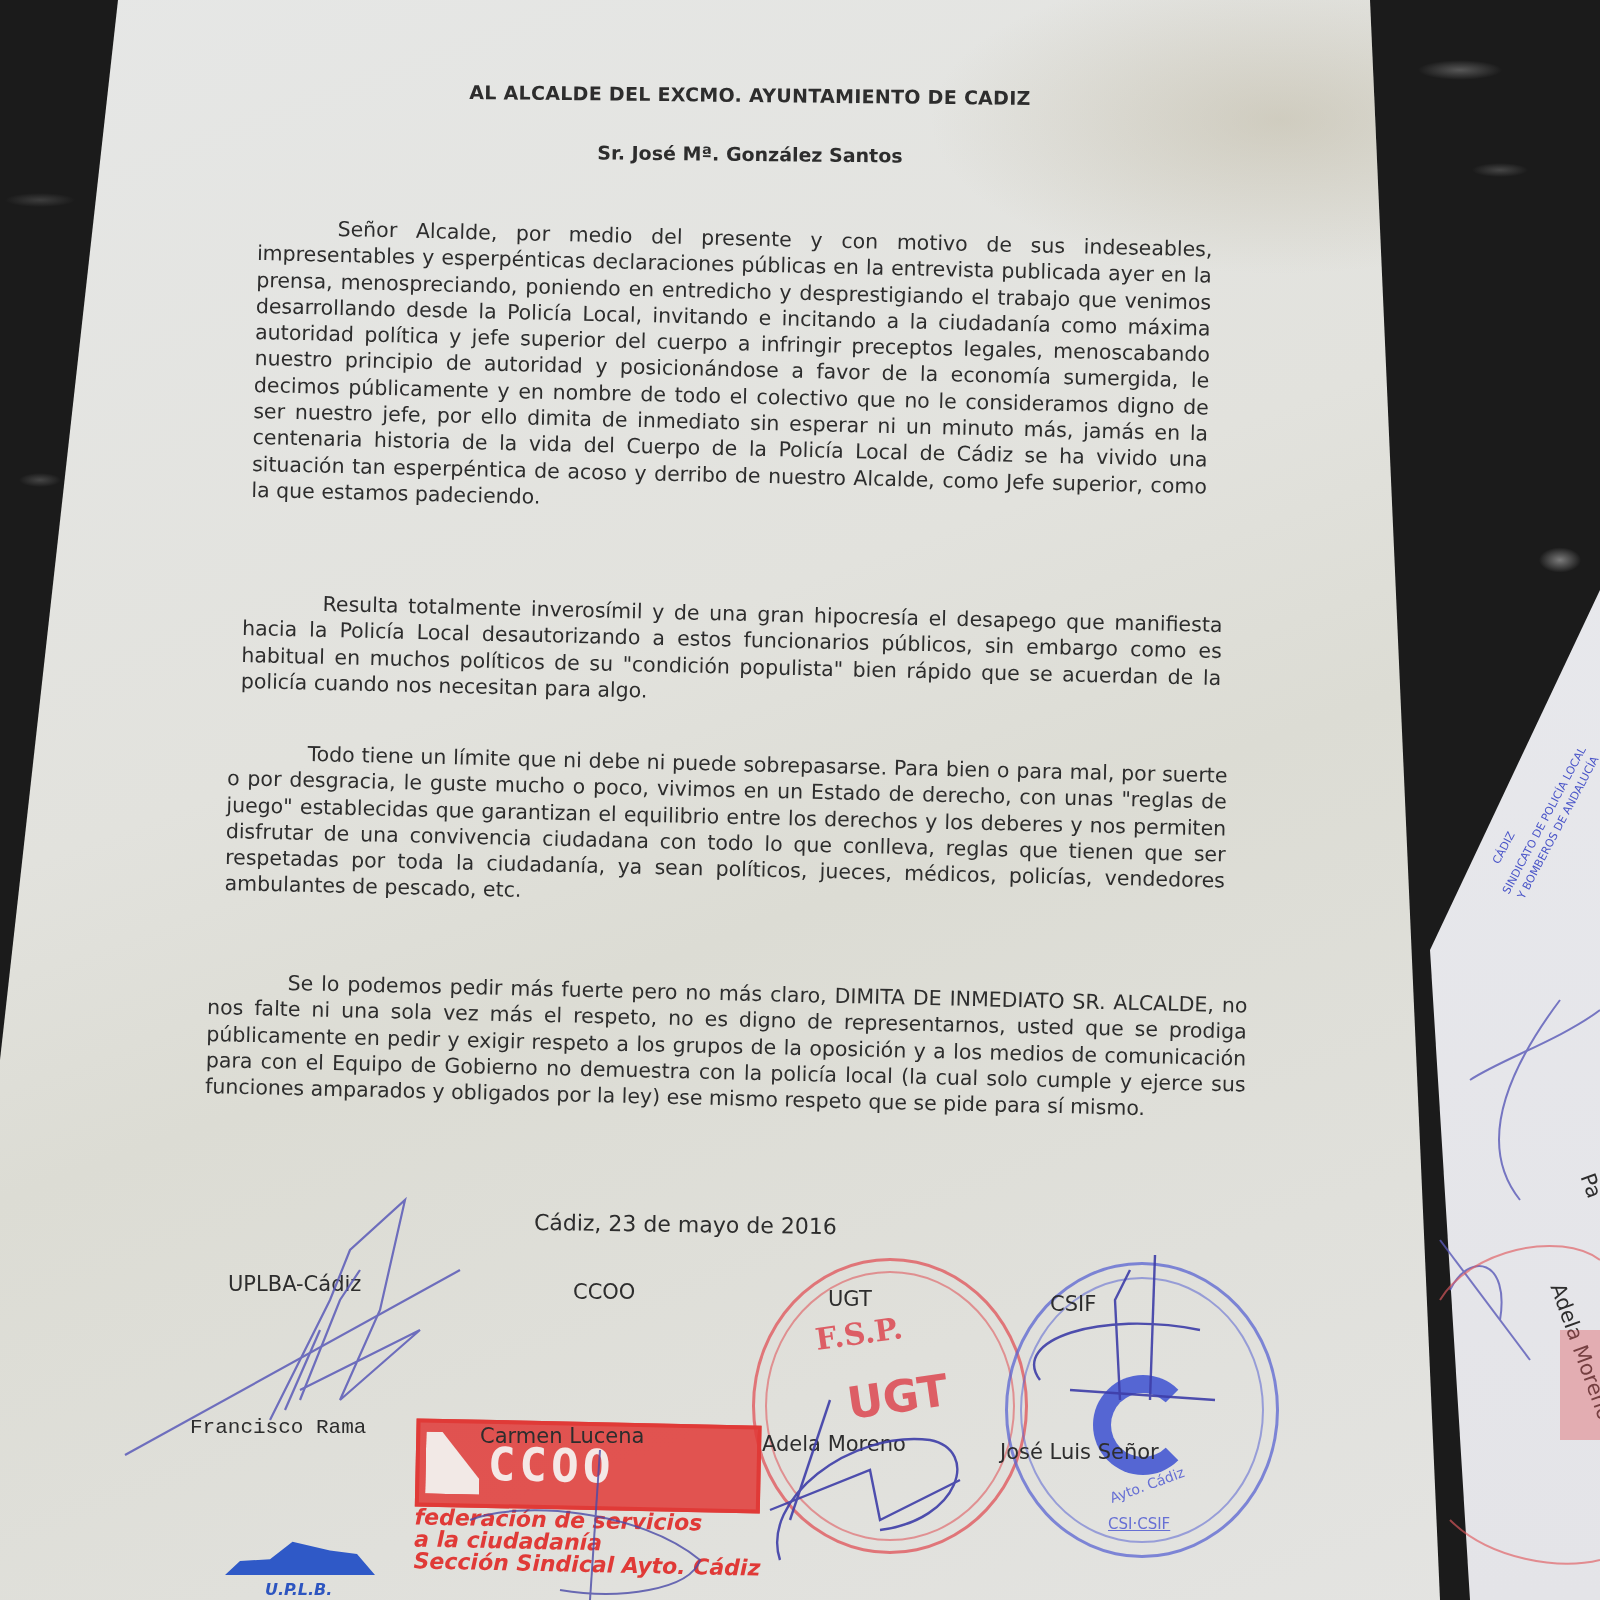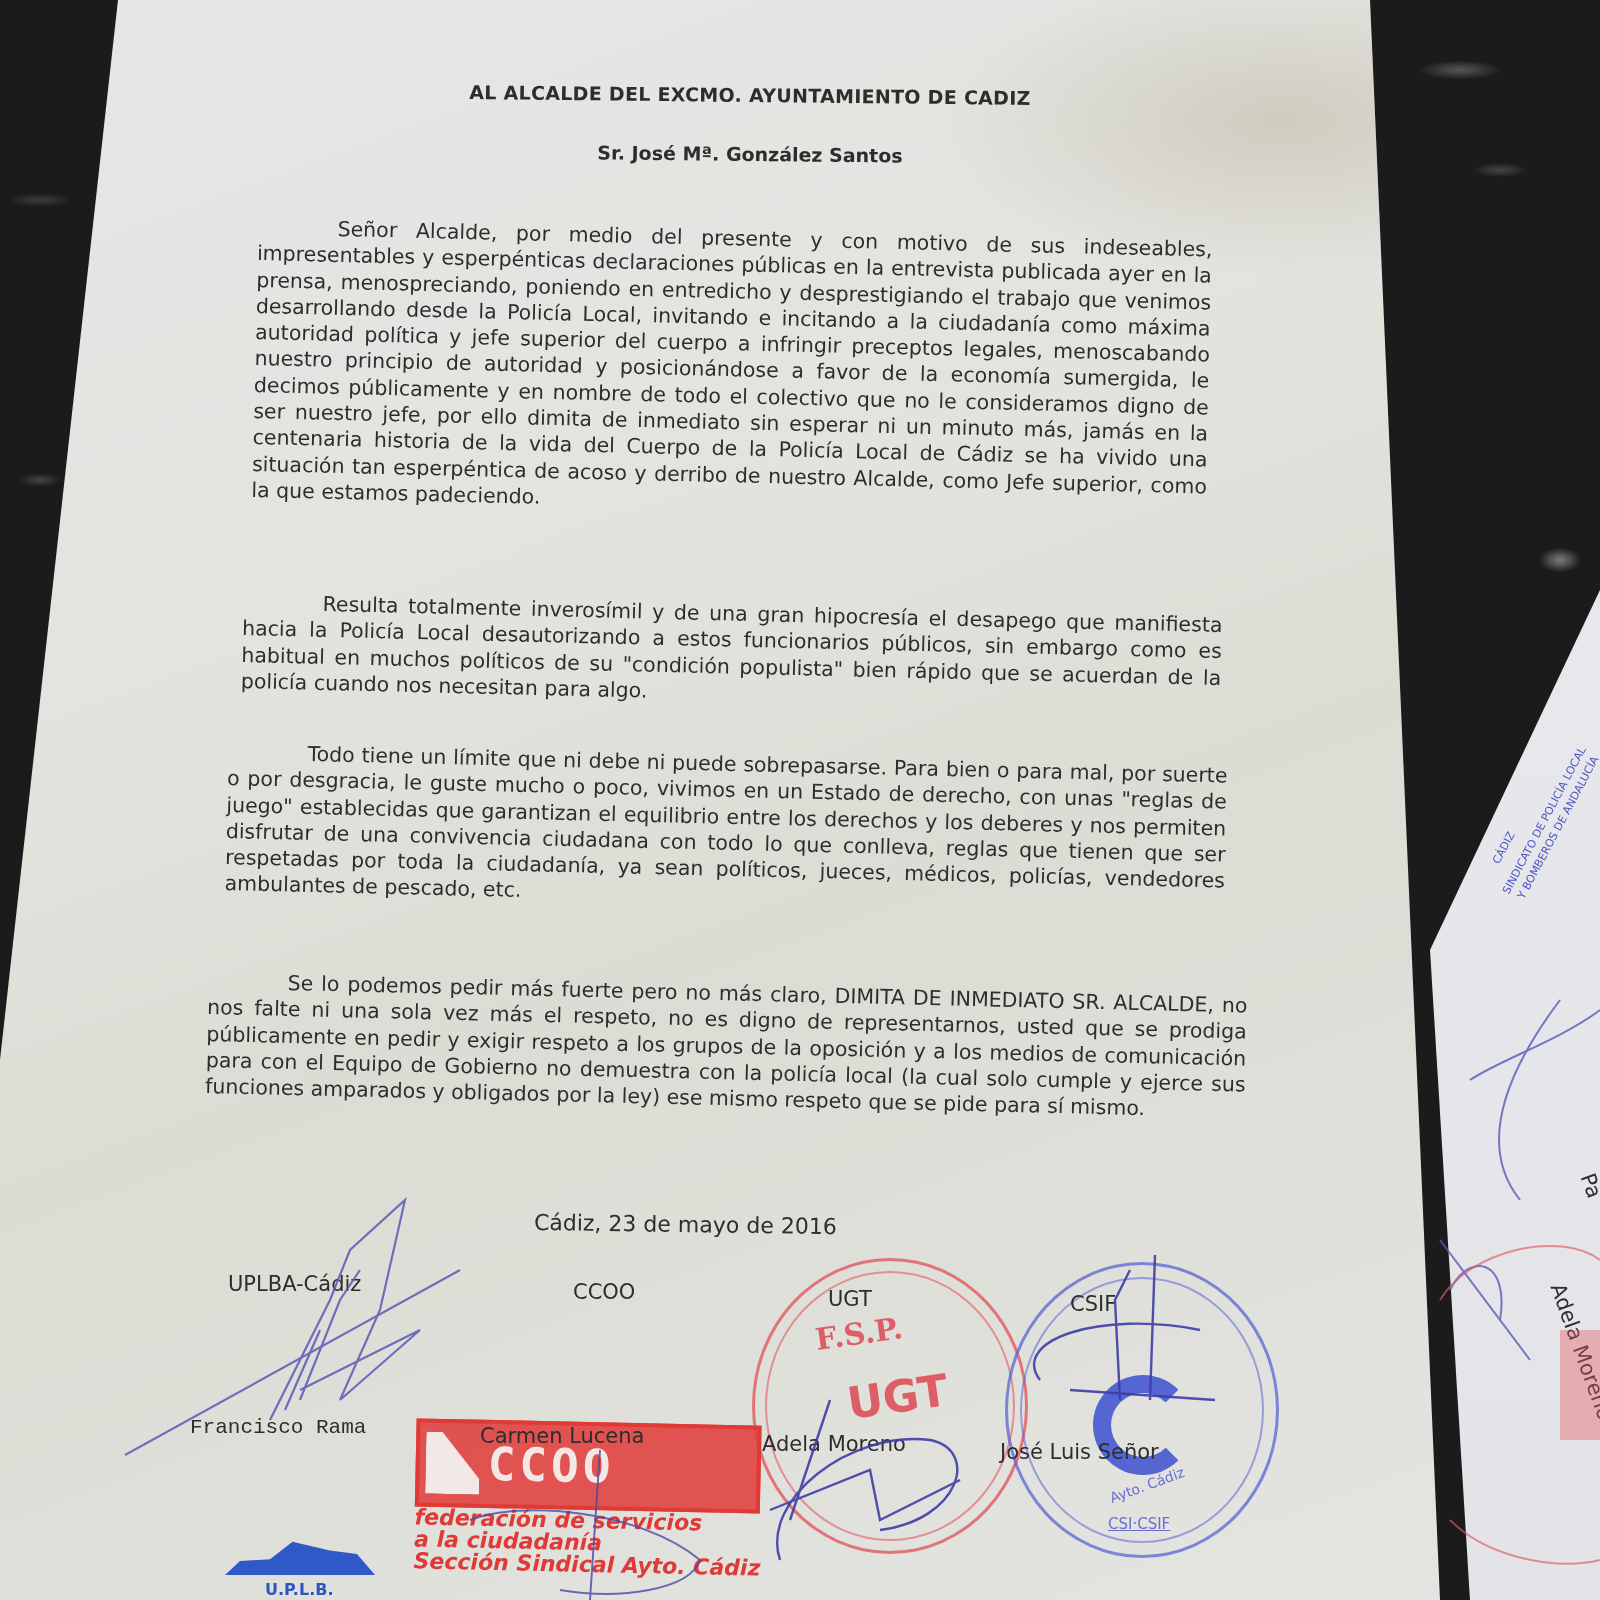--- a/index.html
+++ b/index.html
@@ -58,21 +58,21 @@
   .p2 { left: 243px; top: 568px; width: 980px; transform: rotate(1.35deg); }
   .p3 { left: 228px; top: 718px; width: 1000px; transform: rotate(1.35deg); }
   .p4 { left: 208px; top: 947px; width: 1040px; transform: rotate(1.35deg); }
   .date {
     position: absolute; left: 534px; top: 1212px; font-size: 22px; transform: rotate(0.8deg);
   }
   .org, .signer { position: absolute; font-size: 21px; white-space: nowrap; }
   .org-uplba { left: 228px; top: 1272px; }
   .org-ccoo  { left: 573px; top: 1280px; }
   .org-ugt   { left: 828px; top: 1287px; }
-  .org-csif  { left: 1050px; top: 1292px; margin-left: 20px; }
+  .org-csif  { left: 1050px; top: 1292px; }
   .sig-rama  { left: 190px; top: 1416px; font-family: Liberation Mono, monospace; }
   .sig-lucena{ left: 480px; top: 1424px; }
   .sig-moreno{ left: 762px; top: 1432px; }
   .sig-nunez { left: 1000px; top: 1440px; }
 
   .stamp-layer { position: absolute; inset: 0; pointer-events: none; }
   .ccoo-stamp {
     position: absolute; left: 415px; top: 1422px; width: 345px; color: #e03a37;
     transform: rotate(1.2deg);
   }
@@ -95,21 +95,21 @@
     border: 3px solid rgba(90,100,210,0.75); border-radius: 50%; color: rgba(80,90,210,0.85);
   }
   .csif-stamp .ring { position: absolute; inset: 12px; border: 2px solid rgba(90,100,210,0.55); border-radius: 50%; }
   .csif-stamp .logo { position: absolute; left: 85px; top: 110px; width: 100px; height: 100px; border-radius: 50%; border: 18px solid rgba(60,80,210,0.85); border-right-color: transparent; box-sizing: border-box; }
   .csif-stamp .ayto { position: absolute; left: 100px; top: 212px; font-size: 14px; transform: rotate(-20deg); }
   .csif-stamp .csi { position: absolute; left: 100px; top: 250px; font-size: 15px; text-decoration: underline; }
   .uplb-stamp {
     position: absolute; left: 205px; top: 1540px; width: 180px; height: 80px; color: #2d55c0;
   }
   .uplb-stamp .hill { position: absolute; left: 20px; top: 0; width: 150px; height: 35px; background: #2f59c7; clip-path: polygon(0 100%, 10% 60%, 30% 55%, 45% 5%, 70% 30%, 88% 40%, 100% 100%); }
-  .uplb-stamp .name { position: absolute; left: 60px; top: 40px; font-weight: bold; font-size: 16px; }
+  .uplb-stamp .name { position: absolute; left: 60px; top: 40px; font-weight: bold; font-size: 16px; font-style: italic; }
   svg.sig { position: absolute; overflow: visible; }
   .side-text { position: absolute; color: #4a55c8; font-size: 11px; transform: rotate(-62deg); transform-origin: left top; white-space: nowrap; }
   .side-name { position: absolute; font-size: 21px; color: #2d2d2d; transform: rotate(70deg); transform-origin: left top; white-space: nowrap; }
 </style>
 </head>
 <body>
 
 <div class="table-bg"></div>
 <div class="sheet2"></div>
 <div class="sheet"></div>

